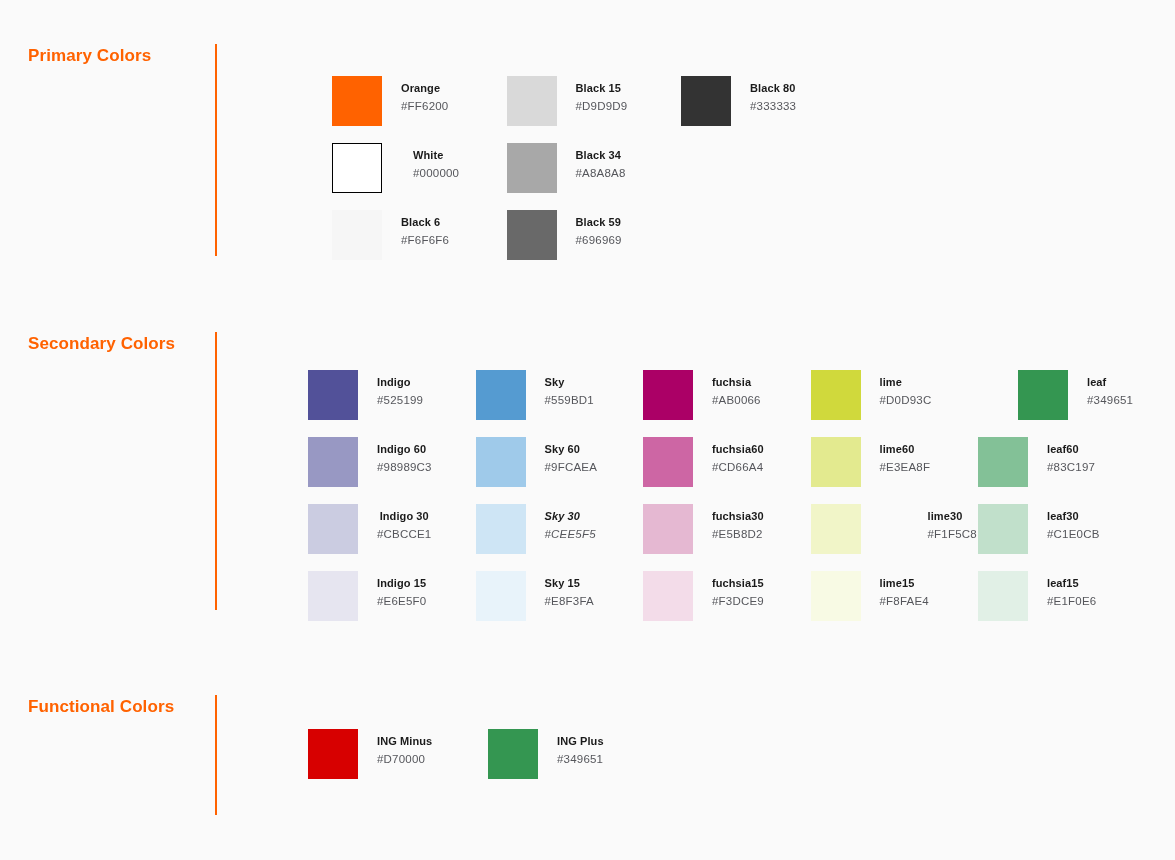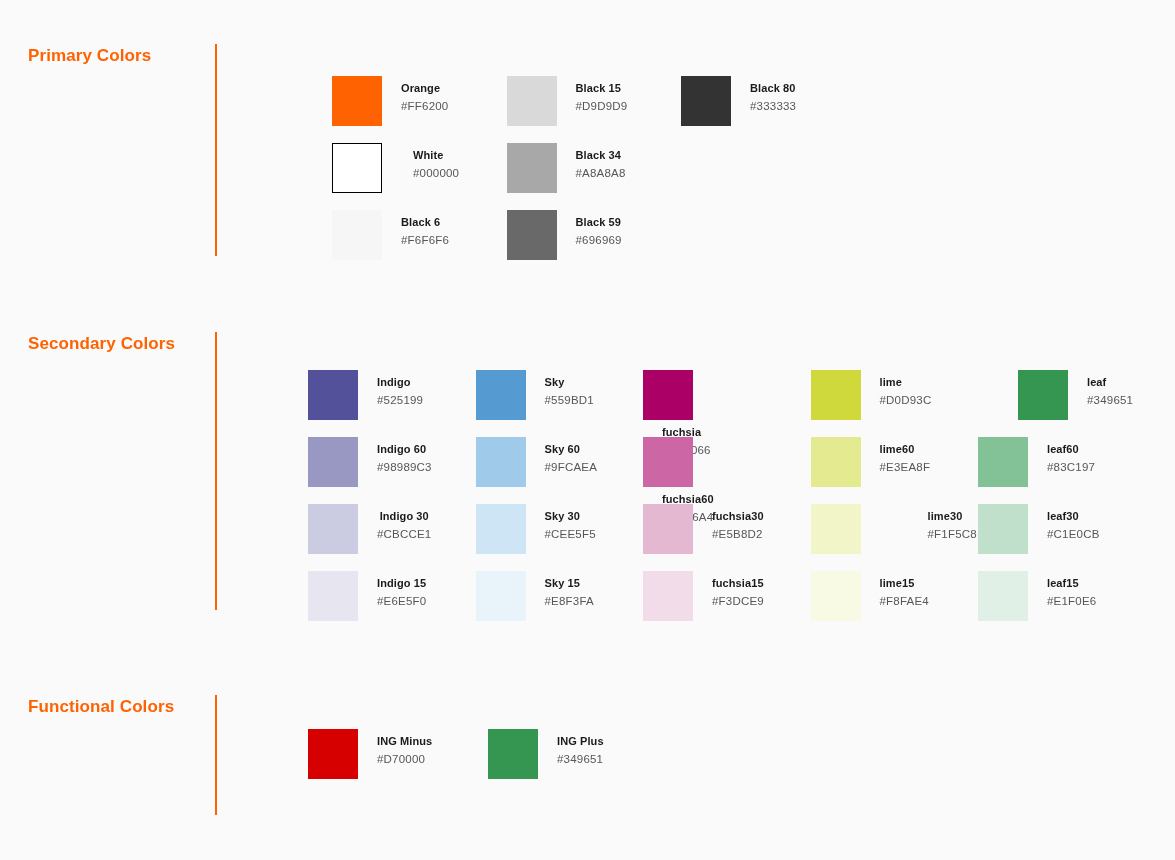--- a/index.html
+++ b/index.html
@@ -173,42 +173,42 @@
           <div class="swatch-hex">#559BD1</div>
         </div>
       </div>
       <div class="swatch-item" style="left: 475.5px; top: 437px;">
         <div class="swatch-chip" style="background: rgb(159, 202, 234);"></div>
         <div class="swatch-text">
           <div class="swatch-name">Sky 60</div>
           <div class="swatch-hex">#9FCAEA</div>
         </div>
       </div>
-      <div class="swatch-item" style="left: 475.5px; top: 504px;">
+      <div class="swatch-item" style="left: 475.5px; top: 504px; font-style: italic;">
         <div class="swatch-chip" style="background: rgb(206, 229, 245);"></div>
         <div class="swatch-text">
           <div class="swatch-name">Sky 30</div>
           <div class="swatch-hex">#CEE5F5</div>
         </div>
       </div>
       <div class="swatch-item" style="left: 475.5px; top: 571px;">
         <div class="swatch-chip" style="background: rgb(232, 243, 250);"></div>
         <div class="swatch-text">
           <div class="swatch-name">Sky 15</div>
           <div class="swatch-hex">#E8F3FA</div>
         </div>
       </div>
-      <div class="swatch-item" style="left: 643px; top: 370px; flex-direction: column;">
+      <div class="swatch-item" style="left: 643px; top: 370px;">
         <div class="swatch-chip" style="background: rgb(171, 0, 102);"></div>
         <div class="swatch-text">
           <div class="swatch-name">fuchsia</div>
           <div class="swatch-hex">#AB0066</div>
         </div>
       </div>
-      <div class="swatch-item" style="left: 643px; top: 437px; flex-direction: column;">
+      <div class="swatch-item" style="left: 643px; top: 437px;">
         <div class="swatch-chip" style="background: rgb(205, 102, 164);"></div>
         <div class="swatch-text">
           <div class="swatch-name">fuchsia60</div>
           <div class="swatch-hex">#CD66A4</div>
         </div>
       </div>
       <div class="swatch-item" style="left: 643px; top: 504px;">
         <div class="swatch-chip" style="background: rgb(229, 184, 210);"></div>
         <div class="swatch-text">
           <div class="swatch-name">fuchsia30</div>

